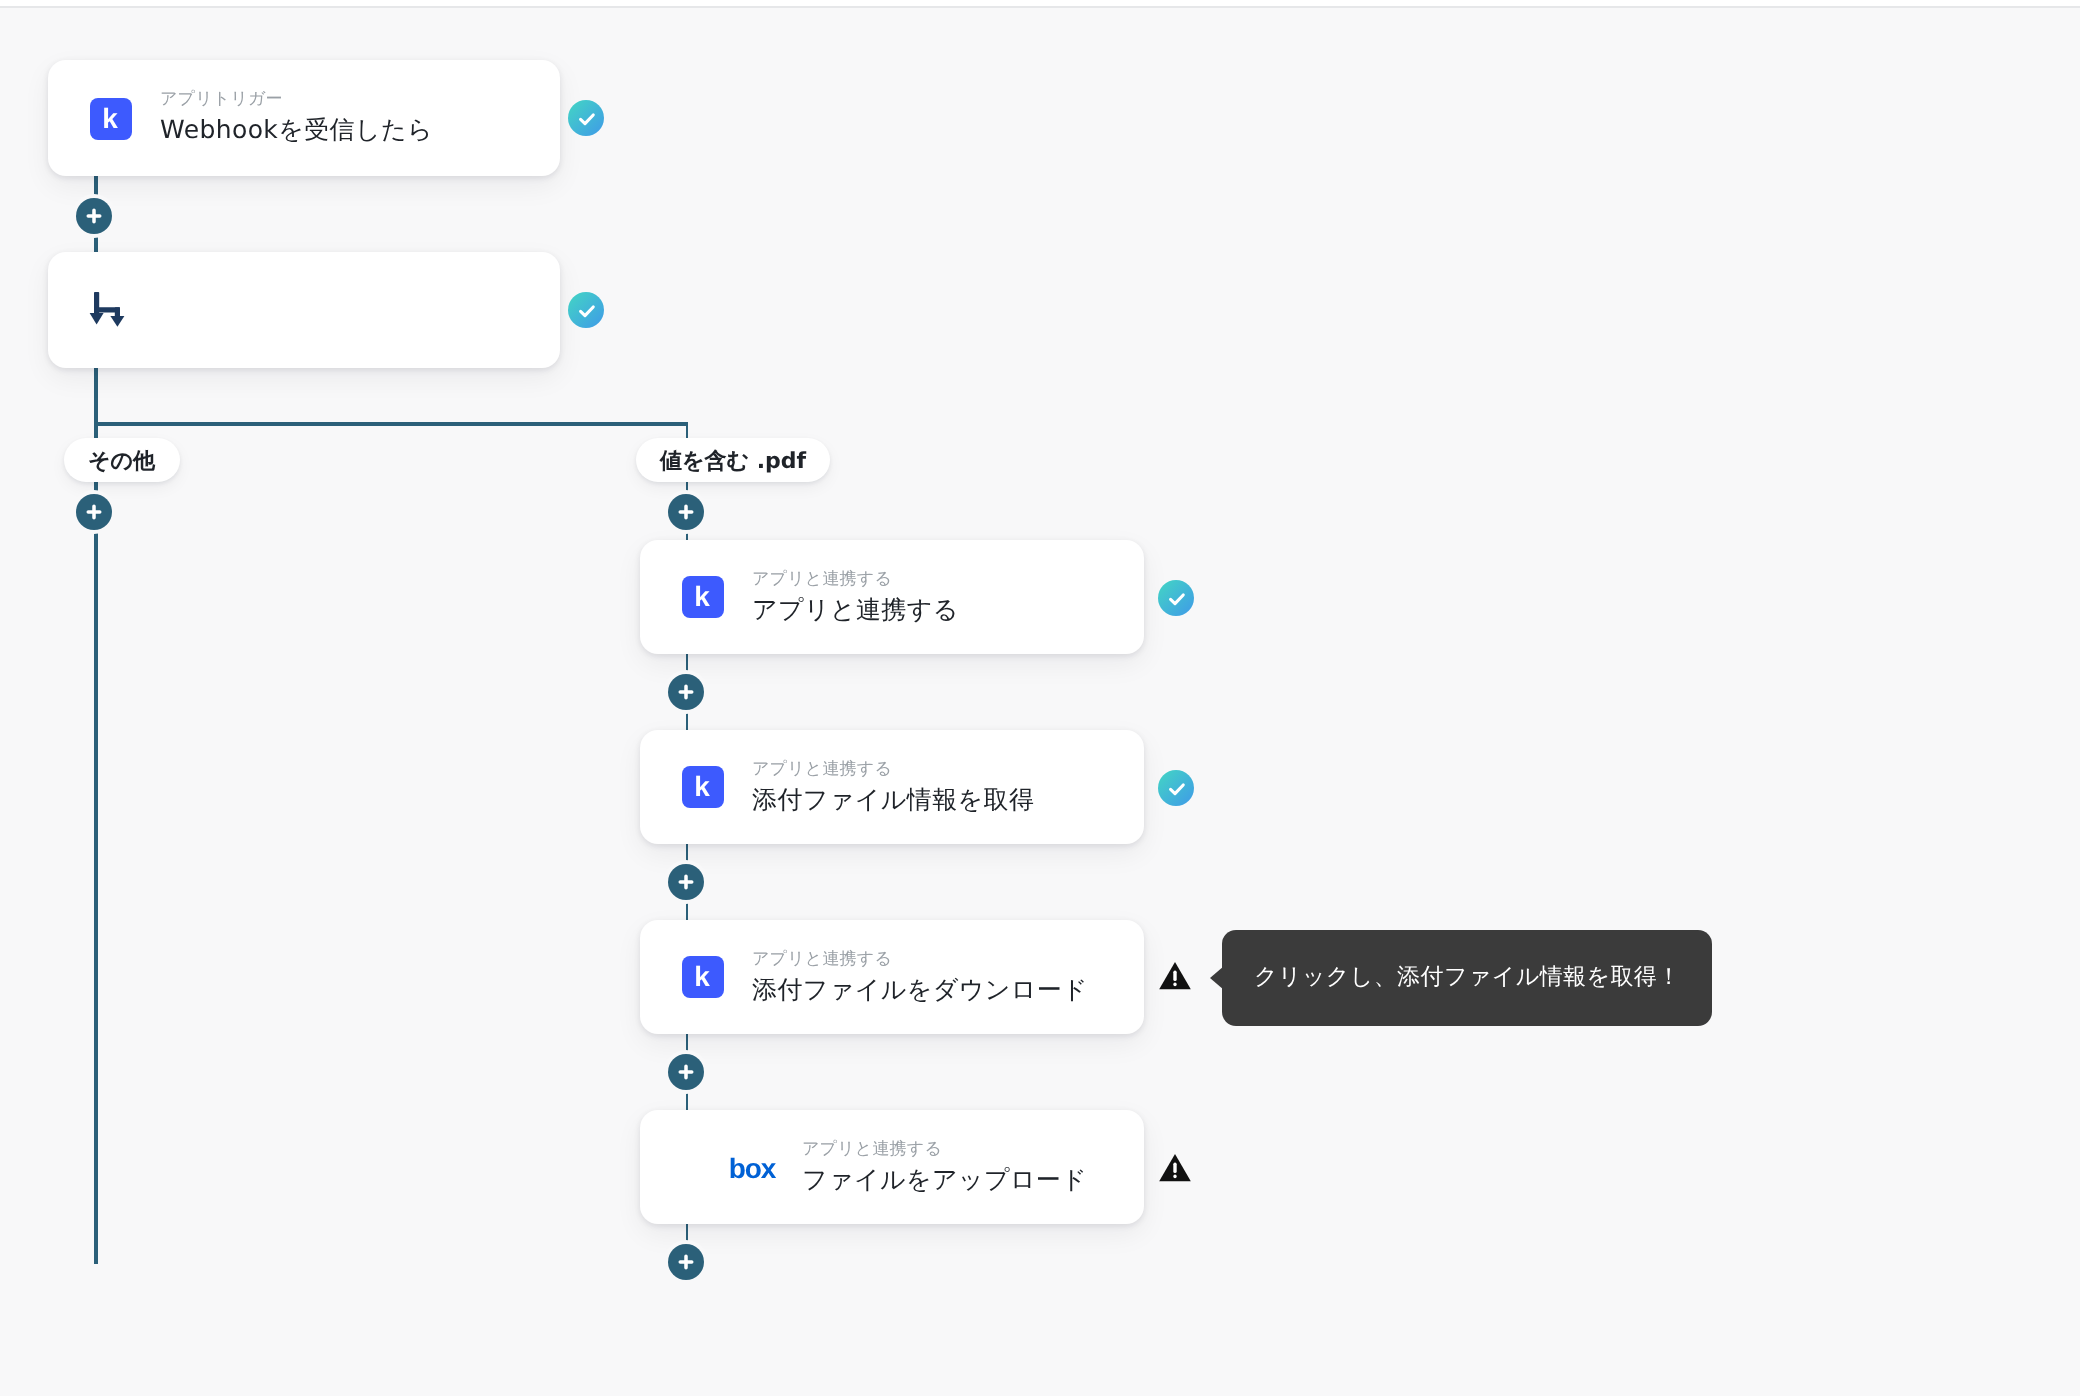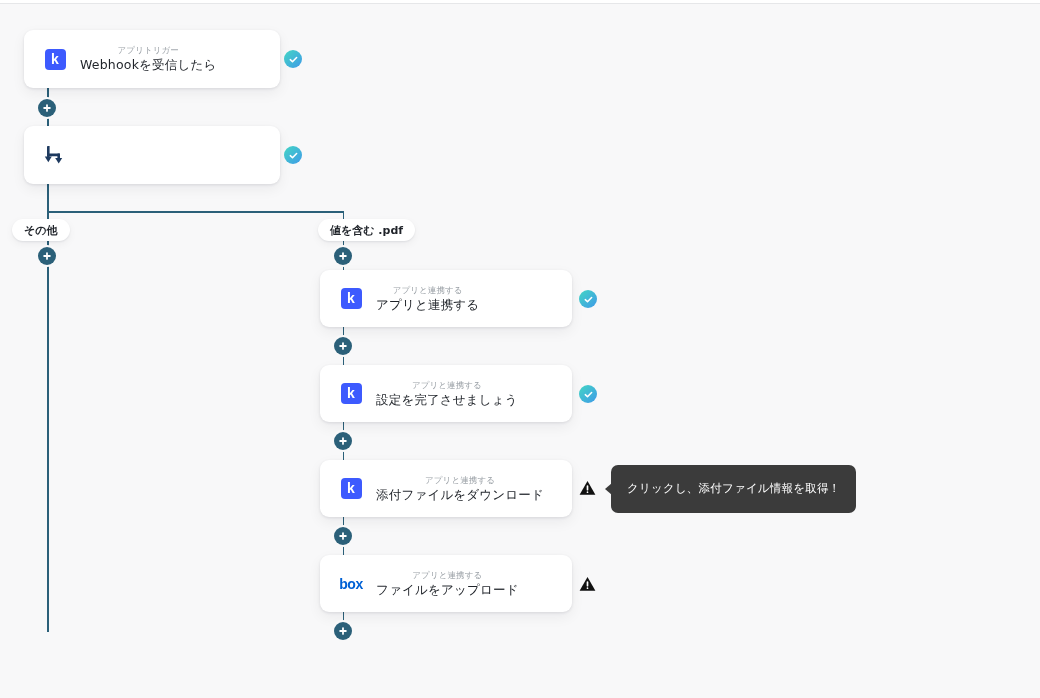--- a/index.html
+++ b/index.html
@@ -97,21 +97,20 @@
     letter-spacing: -0.5px;
     font-family: "Liberation Sans", sans-serif;
     white-space: nowrap;
   }
   .card-text {
     display: flex;
     flex-direction: column;
     justify-content: center;
     gap: 1px;
     min-width: 0;
-    text-align: center;
   }
   .card-sub {
     font-size: 8.5px;
     color: #9aa0a6;
     line-height: 11px;
     letter-spacing: 0.1px;
     white-space: nowrap;
   }
   .card-title {
     font-size: 12.5px;
@@ -244,21 +243,21 @@
         </g>
       </svg>
     </span>
   </div>
   <div class="status status-ok" style="left:284px; top:146px;">
     <svg width="11" height="11" viewBox="0 0 12 12" aria-hidden="true">
       <path d="M2.5 6.2 L4.9 8.5 L9.4 3.8" fill="none" stroke="#ffffff" stroke-width="1.7" stroke-linecap="round" stroke-linejoin="round"></path>
     </svg>
   </div>
 
-  <div class="pill" style="left:12px; top:219px;">
+  <div class="pill" style="left:32px; top:219px;">
     <span>その他</span>
   </div>
   <div class="pill" style="left:318px; top:219px;justify-content:flex-end;">
     <span>値を含む .pdf</span>
   </div>
 
   <div class="plus-node" style="left:38.2px; top:247px;">
     <svg class="pg" viewBox="0 0 10 10" aria-hidden="true">
       <path d="M5 1.4 L5 8.6 M1.4 5 L8.6 5" stroke="#ffffff" stroke-width="2.2" stroke-linecap="round"></path>
     </svg>
@@ -290,21 +289,21 @@
       <path d="M5 1.4 L5 8.6 M1.4 5 L8.6 5" stroke="#ffffff" stroke-width="2.2" stroke-linecap="round"></path>
     </svg>
   </div>
 
   <div class="card" style="left:320px; top:365px; width:252px; height:57px;">
     <span class="card-icon">
       <span class="k-badge">k</span>
     </span>
     <span class="card-text">
       <span class="card-sub">アプリと連携する</span>
-      <span class="card-title">設定を完了させましょう</span>
+      <span class="card-title">添付ファイル情報を取得</span>
     </span>
   </div>
   <div class="status status-ok" style="left:579px; top:385px;">
     <svg width="11" height="11" viewBox="0 0 12 12" aria-hidden="true">
       <path d="M2.5 6.2 L4.9 8.5 L9.4 3.8" fill="none" stroke="#ffffff" stroke-width="1.7" stroke-linecap="round" stroke-linejoin="round"></path>
     </svg>
   </div>
 
   <div class="plus-node" style="left:333.6px; top:432px;">
     <svg class="pg" viewBox="0 0 10 10" aria-hidden="true">
@@ -332,21 +331,21 @@
   <div class="tooltip" style="left:611px; top:465px;">
     <span>クリックし、添付ファイル情報を取得！</span>
   </div>
 
   <div class="plus-node" style="left:333.6px; top:527px;">
     <svg class="pg" viewBox="0 0 10 10" aria-hidden="true">
       <path d="M5 1.4 L5 8.6 M1.4 5 L8.6 5" stroke="#ffffff" stroke-width="2.2" stroke-linecap="round"></path>
     </svg>
   </div>
 
-  <div class="card" style="left:320px; top:555px; width:252px; height:57px;">
+  <div class="card" style="left:320px; top:555px; width:252px; height:57px;padding-left:25px;">
     <span class="card-icon">
       <span class="box-logo">box</span>
     </span>
     <span class="card-text">
       <span class="card-sub">アプリと連携する</span>
       <span class="card-title">ファイルをアップロード</span>
     </span>
   </div>
   <div class="status status-warn" style="left:578px; top:575px;">
     <svg width="17" height="16" viewBox="0 0 18 17" aria-hidden="true">

